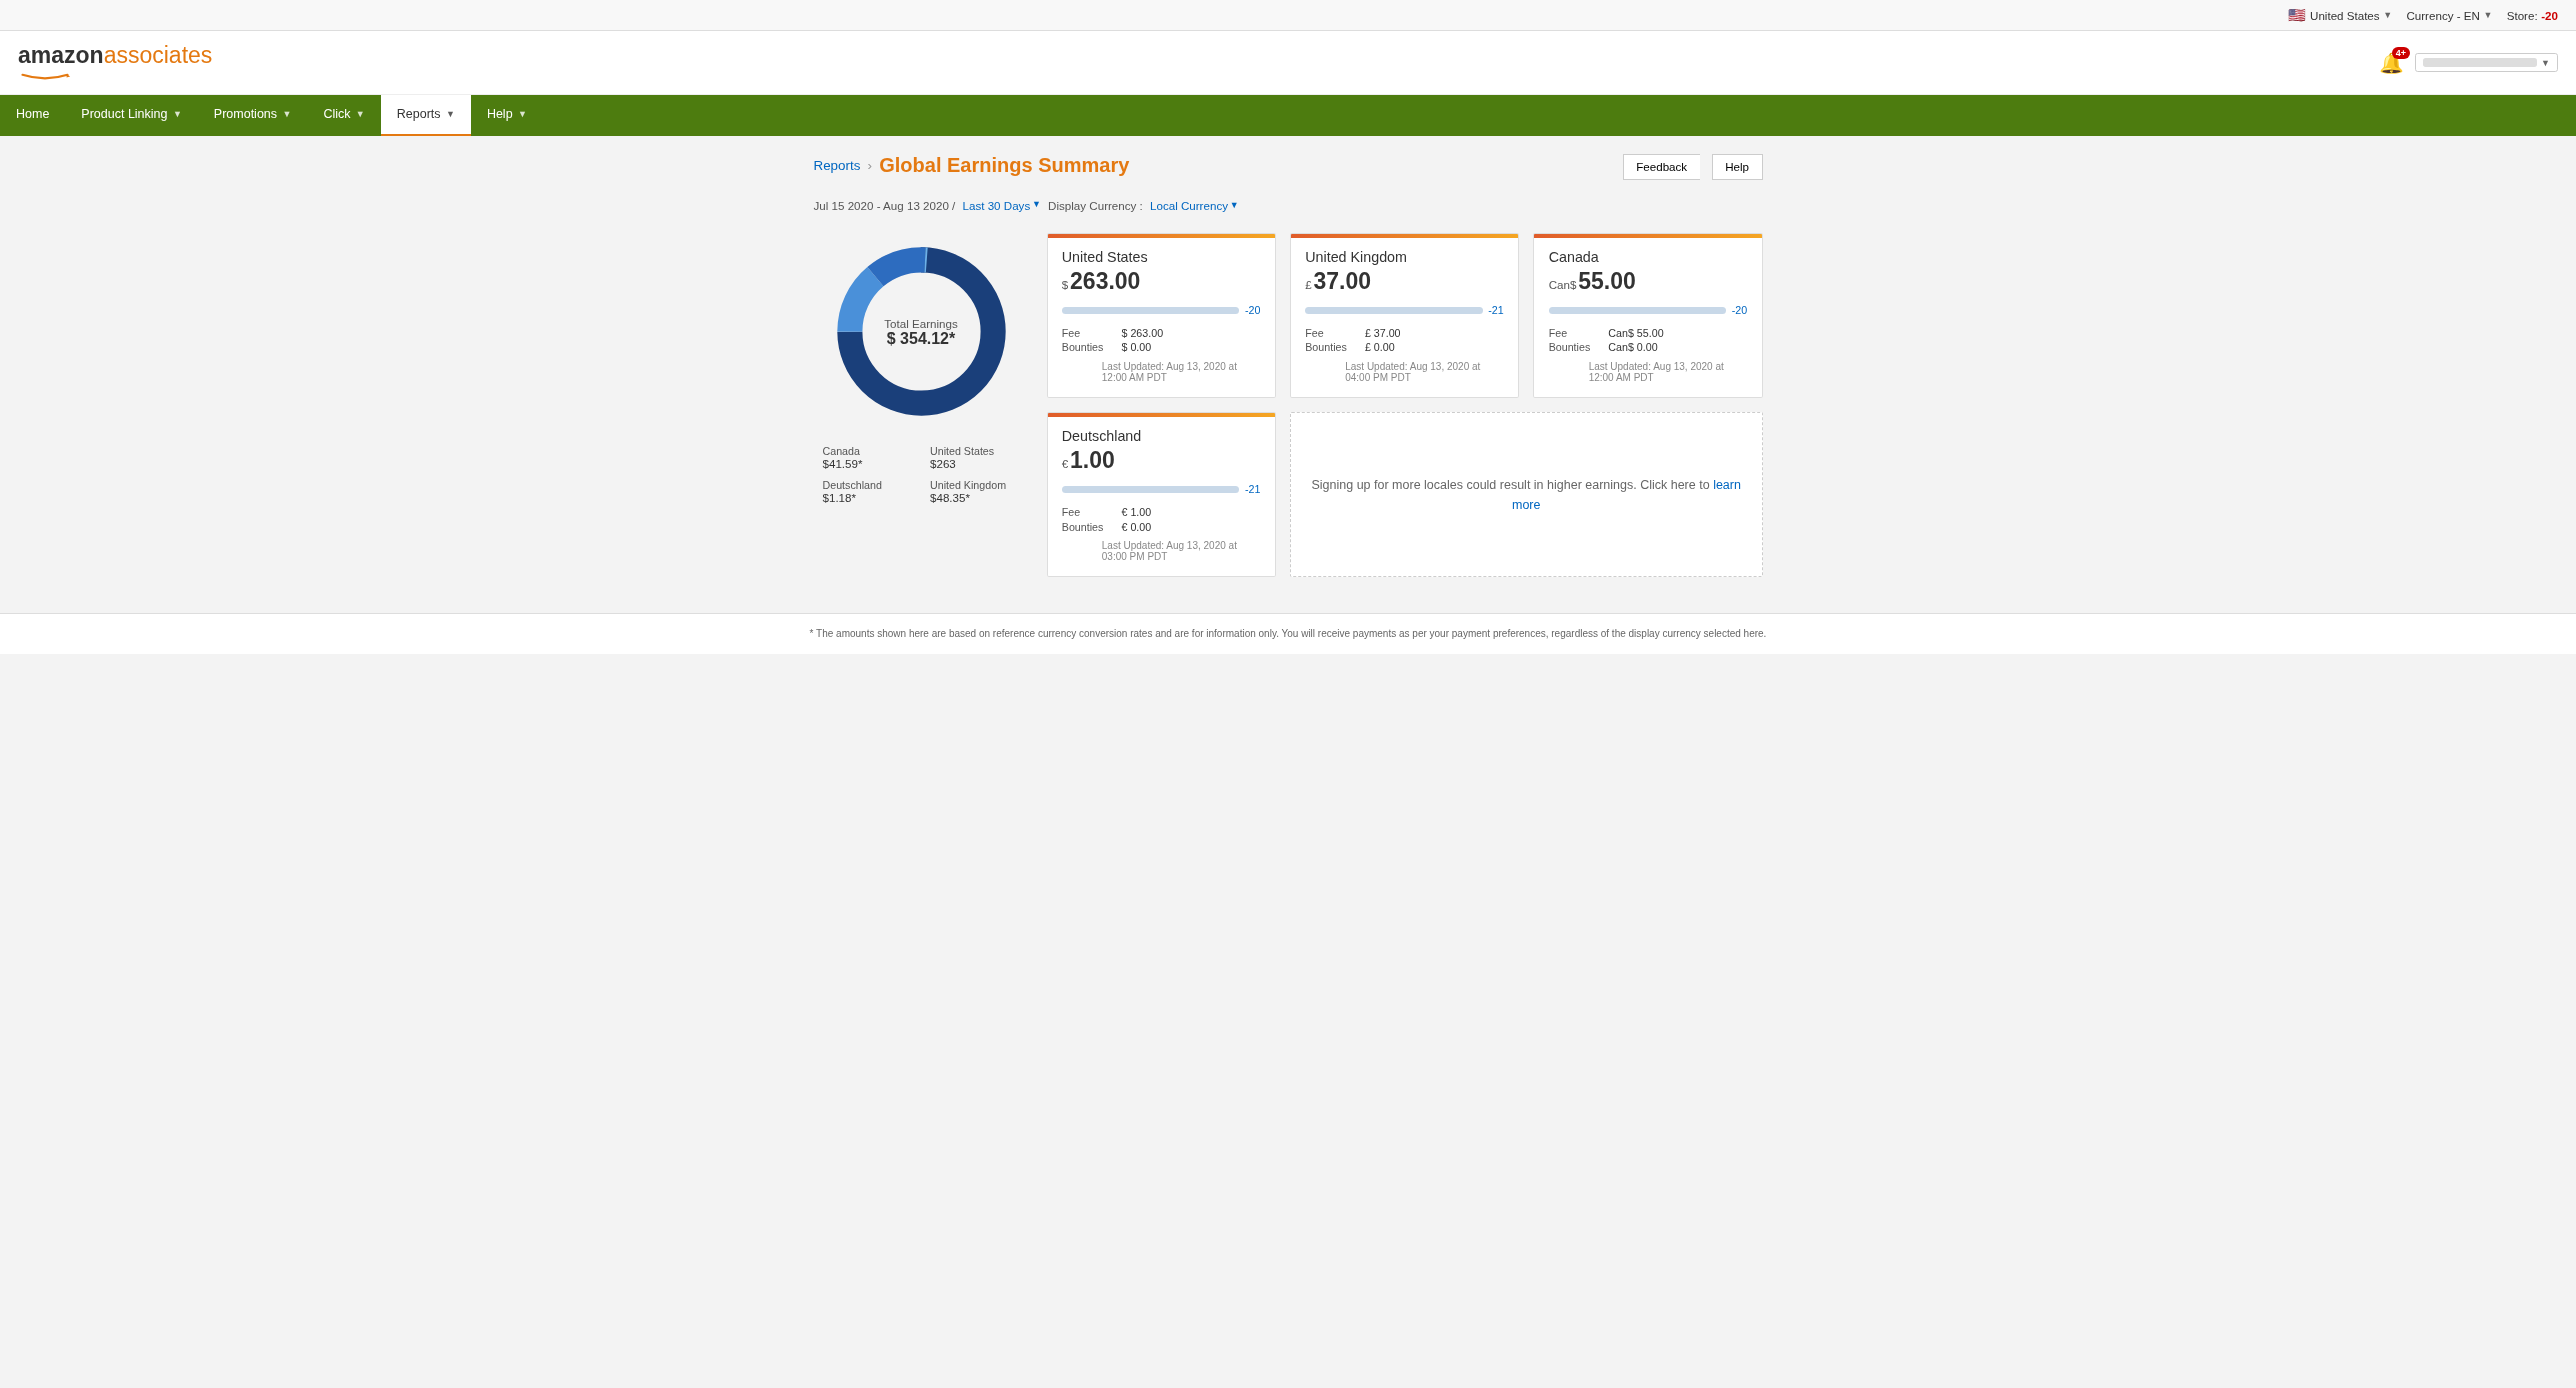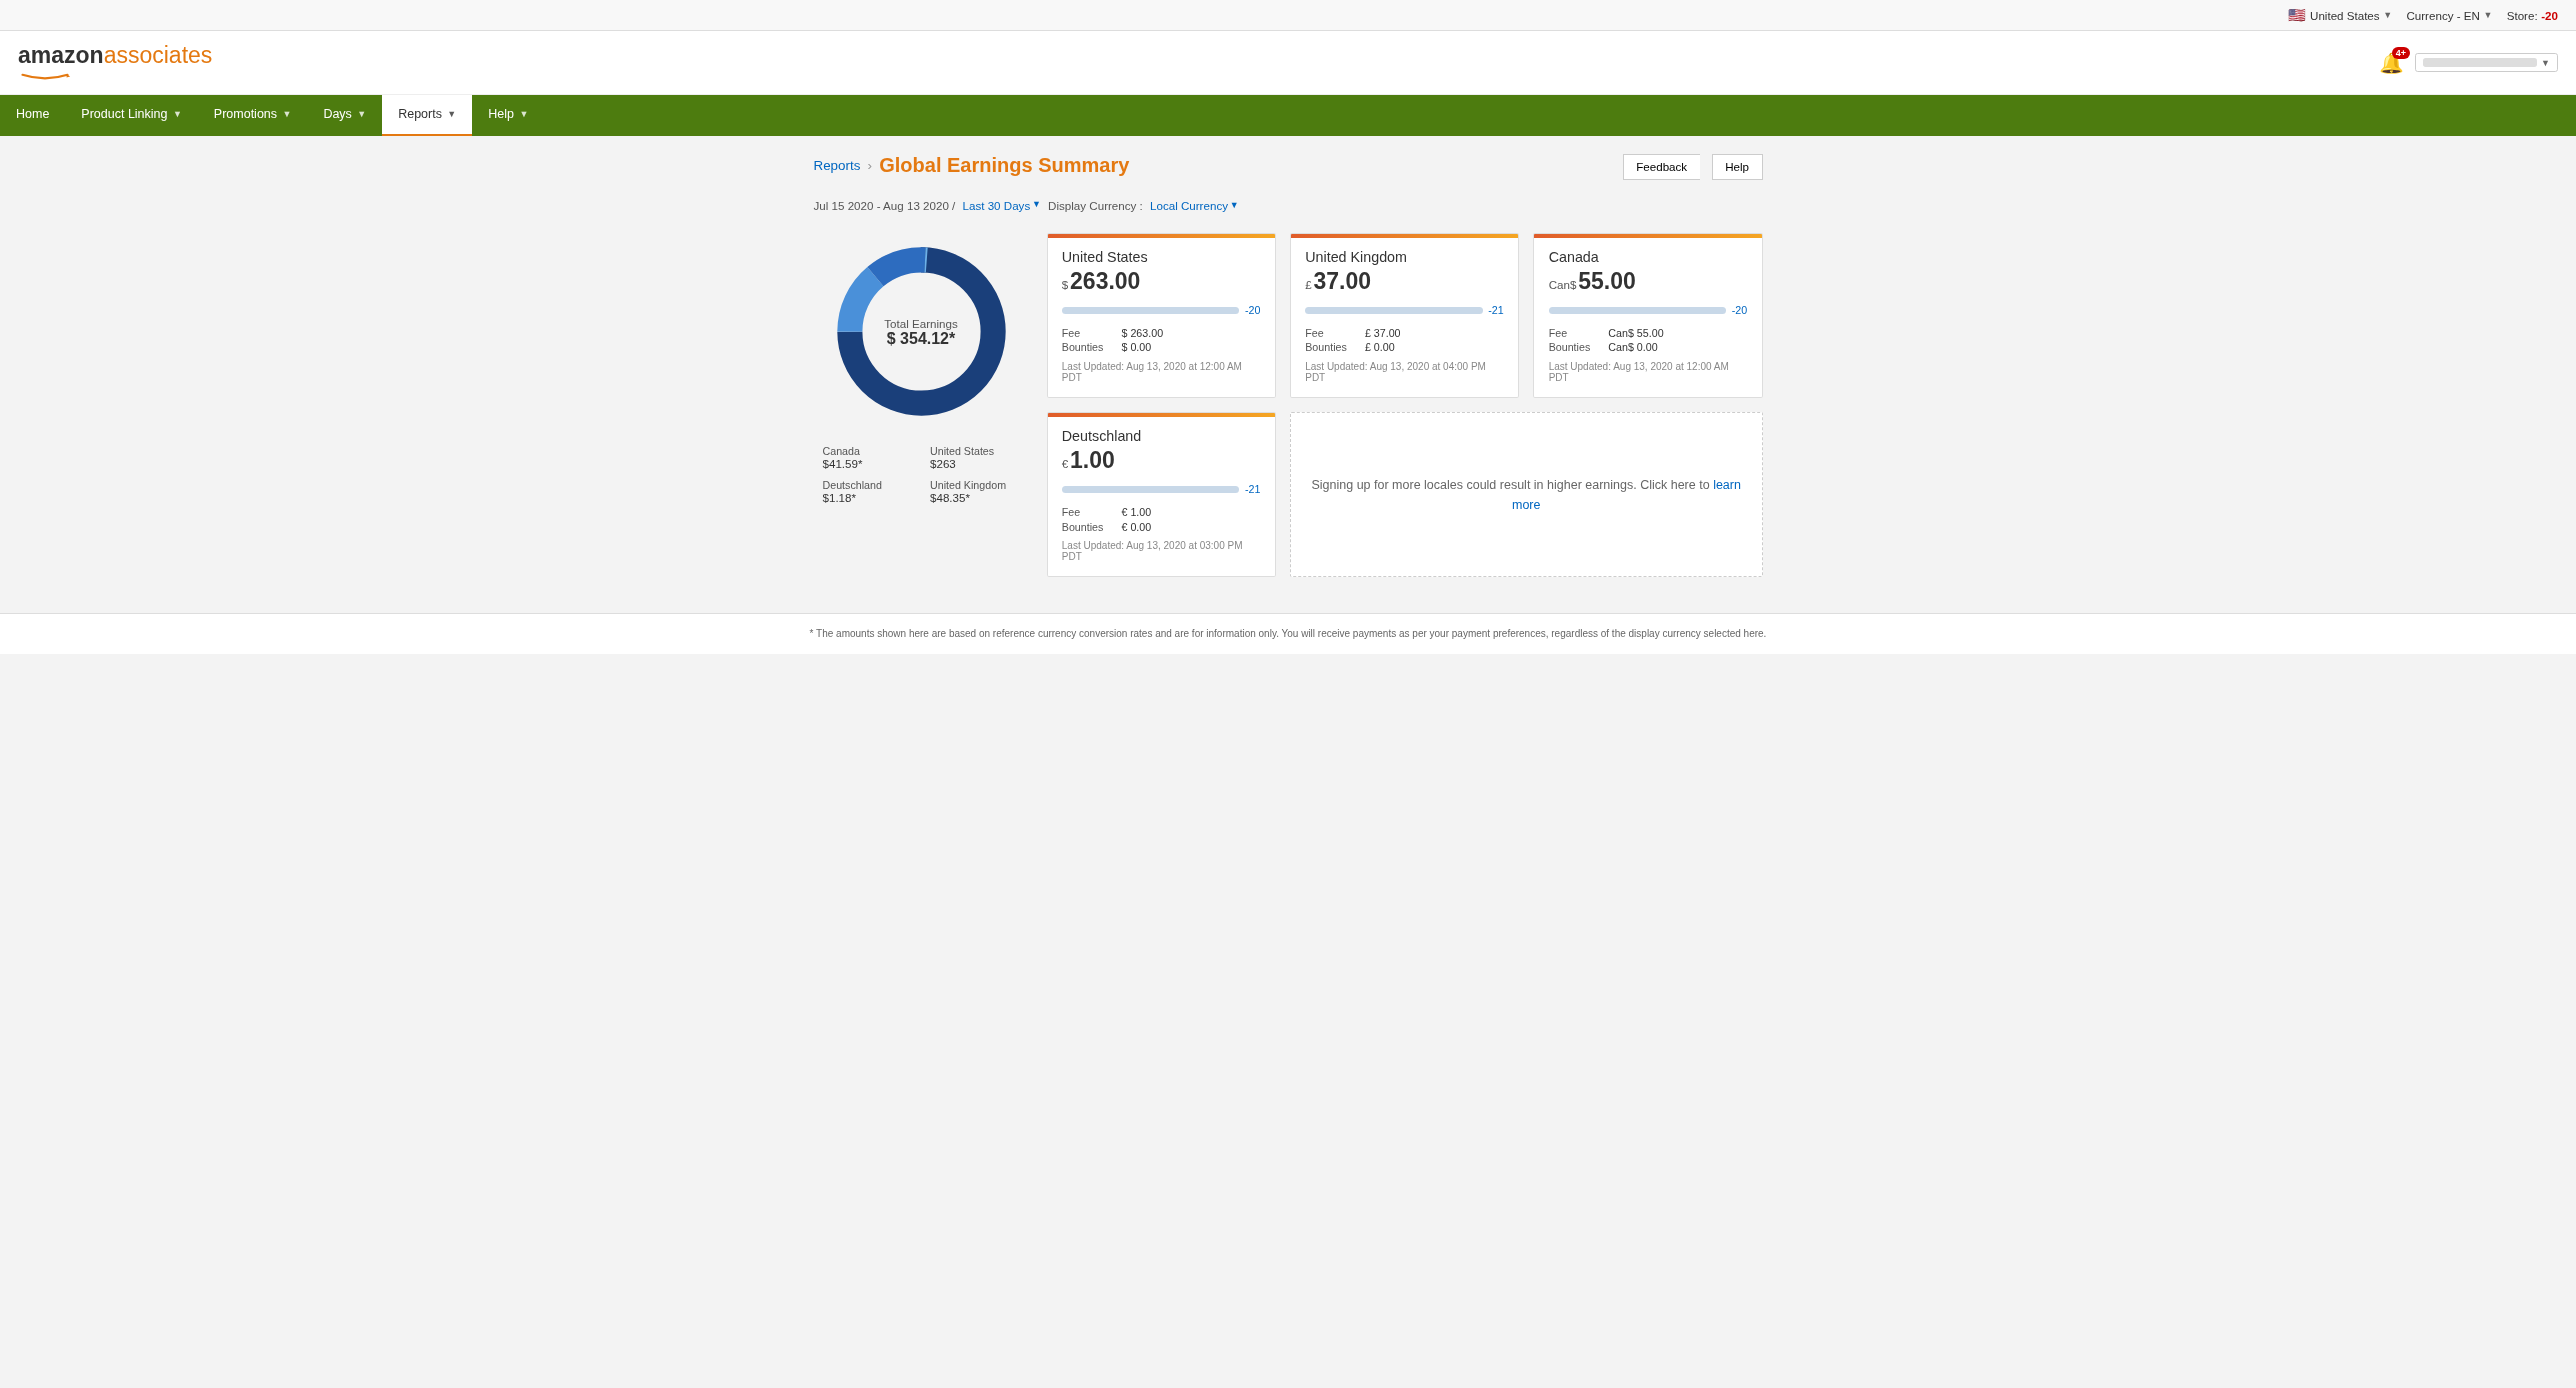--- a/index.html
+++ b/index.html
@@ -244,21 +244,21 @@
       background: #c8d8e8;
       border-radius: 3.6px;
     }
     .card-bar-value { font-size: 10.7px; color: #0066c0; }
 
     .card-details { font-size: 10.7px; color: #555; margin-bottom: 7.2px; }
     .card-detail-row { display: flex; gap: 10.7px; margin-bottom: 2.7px; }
     .card-detail-label { width: 49px; }
     .card-detail-val { color: #333; }
 
-    .card-updated { font-size: 10px; color: #888; margin-top: 7.2px; }
+    .card-updated { font-size: 10px; color: #888; margin-top: 7.2px; margin-left: 40px; }
 
     
     .signup-card {
       background: #fff;
       border: 0.9px dashed #ccc;
       border-radius: 1.8px;
       padding: 18px;
       display: flex;
       align-items: center;
       justify-content: center;
@@ -333,21 +333,21 @@
   </div>
   <div class="nav-item">
     <span>Product Linking</span>
     <span class="nav-chevron">▼</span>
   </div>
   <div class="nav-item">
     <span>Promotions</span>
     <span class="nav-chevron">▼</span>
   </div>
   <div class="nav-item">
-    <span>Days</span>
+    <span>Click</span>
     <span class="nav-chevron">▼</span>
   </div>
   <div class="nav-item active">
     <span>Reports</span>
     <span class="nav-chevron">▼</span>
   </div>
   <div class="nav-item">
     <span>Help</span>
     <span class="nav-chevron">▼</span>
   </div>

